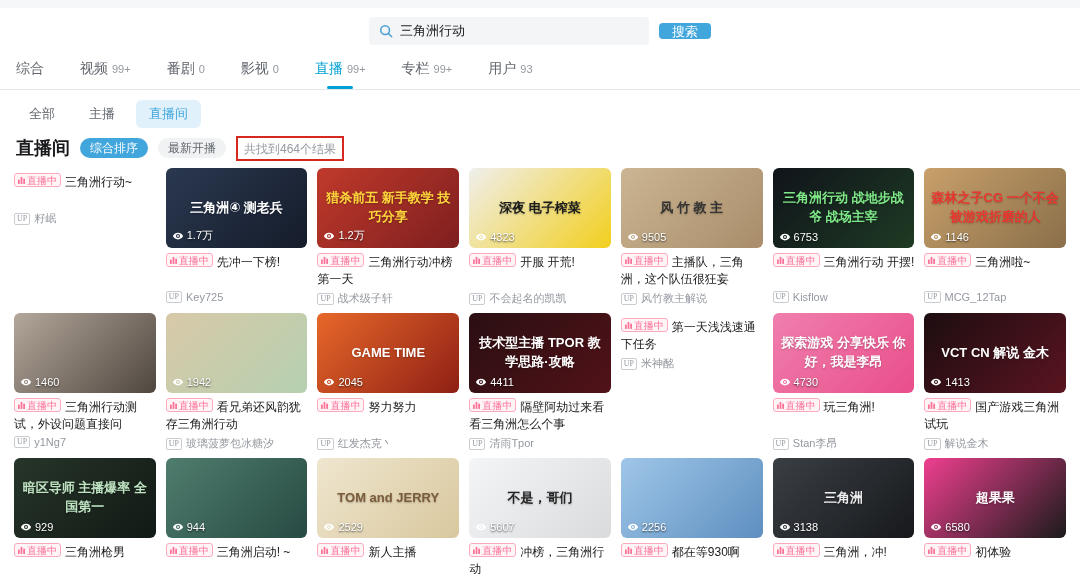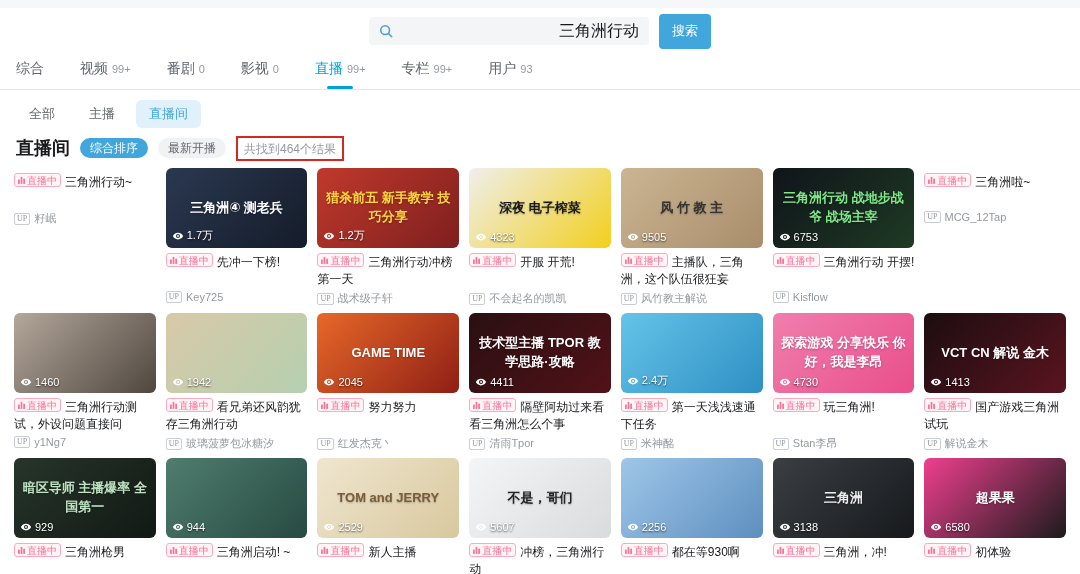--- a/index.html
+++ b/index.html
@@ -5,23 +5,23 @@
   * { margin:0; padding:0; box-sizing:border-box; }
   html,body { width:1080px; height:574px; background:#fff; overflow:hidden;
     font-family:"Liberation Sans","DejaVu Sans",sans-serif; color:#18191c; }
   .topstrip { height:8px; background:#f6f7f8; }
 
   
   .search-row { display:flex; justify-content:center; align-items:center; height:46px; gap:10px; }
   .search-box { display:flex; align-items:center; width:280px; height:28px; background:#f4f5f7;
     border-radius:4px; padding:0 10px; gap:7px; }
   .search-box svg { flex:0 0 auto; }
-  .search-box input { border:none; outline:none; background:transparent; font-size:16px; color:#18191c;
-    width:100%; font-family:inherit;text-align:right; }
-  .search-btn { width:52px; height:35px; background:#41a6dc; color:#fff; border:none; border-radius:4px;
+  .search-box input { border:none; outline:none; background:transparent; font-size:13px; color:#18191c;
+    width:100%; font-family:inherit; }
+  .search-btn { width:52px; height:16px; background:#41a6dc; color:#fff; border:none; border-radius:4px;
     font-size:13px; cursor:pointer; font-family:inherit; }
 
   
   .tabbar { display:flex; align-items:flex-end; gap:36px; padding:10px 0 0 16px; border-bottom:1px solid #e3e5e7; height:36px; }
   .tab { display:flex; align-items:center; gap:4px; font-size:14px; color:#61666d; padding-bottom:11px; cursor:pointer; position:relative; }
   .tab .cnt { font-size:11px; color:#9499a0; }
   .tab.active { color:#00a1d6; }
   .tab.active::after { content:""; position:absolute; left:50%; transform:translateX(-50%); bottom:0;
     width:26px; height:3px; border-radius:2px; background:#00a1d6; }
 
@@ -258,20 +258,29 @@
         <span class="live-label">直播中</span>
       </span><span class="room-title">三角洲行动 开摆!</span>
     </div>
     <div class="up-line">
       <span class="up-tag">UP</span>
       <span class="up-name">Kisflow</span>
     </div>
   </div>
 
   <div class="card">
+    <div class="thumb" style="background: linear-gradient(135deg, rgb(200, 160, 106), rgb(138, 111, 74));">
+      <div class="thumb-text" style="color: rgb(232, 55, 47);">森林之子CG 一个不会被游戏折磨的人</div>
+      <div class="views">
+        <svg width="12" height="12" viewBox="0 0 16 16">
+          <path fill="#fff" d="M8 3.5C4.7 3.5 2 5.9 1.2 8c.8 2.1 3.5 4.5 6.8 4.5s6-2.4 6.8-4.5C14 5.9 11.3 3.5 8 3.5zm0 7.2A2.7 2.7 0 1 1 8 5.3a2.7 2.7 0 0 1 0 5.4zm0-1.4a1.3 1.3 0 1 0 0-2.6 1.3 1.3 0 0 0 0 2.6z"></path>
+        </svg>
+        <span class="views-num">1146</span>
+      </div>
+    </div>
     <div class="title-line">
       <span class="live-badge">
         <svg width="7" height="8" viewBox="0 0 8 9">
           <rect x="0" y="4" width="2" height="5" fill="#fb7299"></rect>
           <rect x="3" y="1" width="2" height="8" fill="#fb7299"></rect>
           <rect x="6" y="3" width="2" height="6" fill="#fb7299"></rect>
         </svg>
         <span class="live-label">直播中</span>
       </span><span class="room-title">三角洲啦~</span>
     </div>
@@ -379,29 +388,20 @@
         <span class="live-label">直播中</span>
       </span><span class="room-title">隔壁阿劫过来看看三角洲怎么个事</span>
     </div>
     <div class="up-line">
       <span class="up-tag">UP</span>
       <span class="up-name">清雨Tpor</span>
     </div>
   </div>
 
   <div class="card">
-    <div class="thumb" style="background: linear-gradient(135deg, rgb(102, 196, 232), rgb(46, 143, 196));">
-      <div class="thumb-text" style="color: rgb(255, 255, 255);"></div>
-      <div class="views">
-        <svg width="12" height="12" viewBox="0 0 16 16">
-          <path fill="#fff" d="M8 3.5C4.7 3.5 2 5.9 1.2 8c.8 2.1 3.5 4.5 6.8 4.5s6-2.4 6.8-4.5C14 5.9 11.3 3.5 8 3.5zm0 7.2A2.7 2.7 0 1 1 8 5.3a2.7 2.7 0 0 1 0 5.4zm0-1.4a1.3 1.3 0 1 0 0-2.6 1.3 1.3 0 0 0 0 2.6z"></path>
-        </svg>
-        <span class="views-num">2.4万</span>
-      </div>
-    </div>
     <div class="title-line">
       <span class="live-badge">
         <svg width="7" height="8" viewBox="0 0 8 9">
           <rect x="0" y="4" width="2" height="5" fill="#fb7299"></rect>
           <rect x="3" y="1" width="2" height="8" fill="#fb7299"></rect>
           <rect x="6" y="3" width="2" height="6" fill="#fb7299"></rect>
         </svg>
         <span class="live-label">直播中</span>
       </span><span class="room-title">第一天浅浅速通下任务</span>
     </div>

